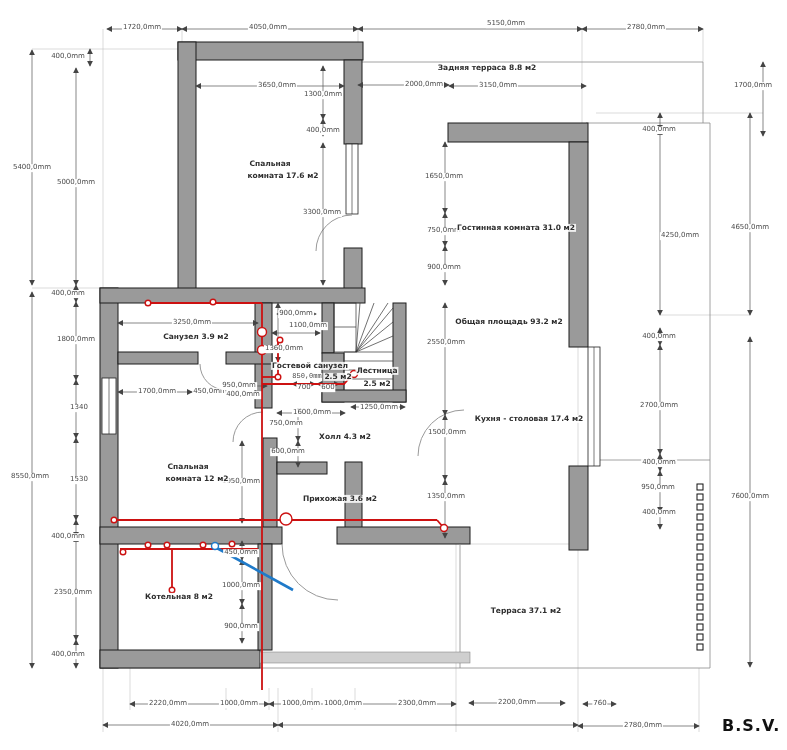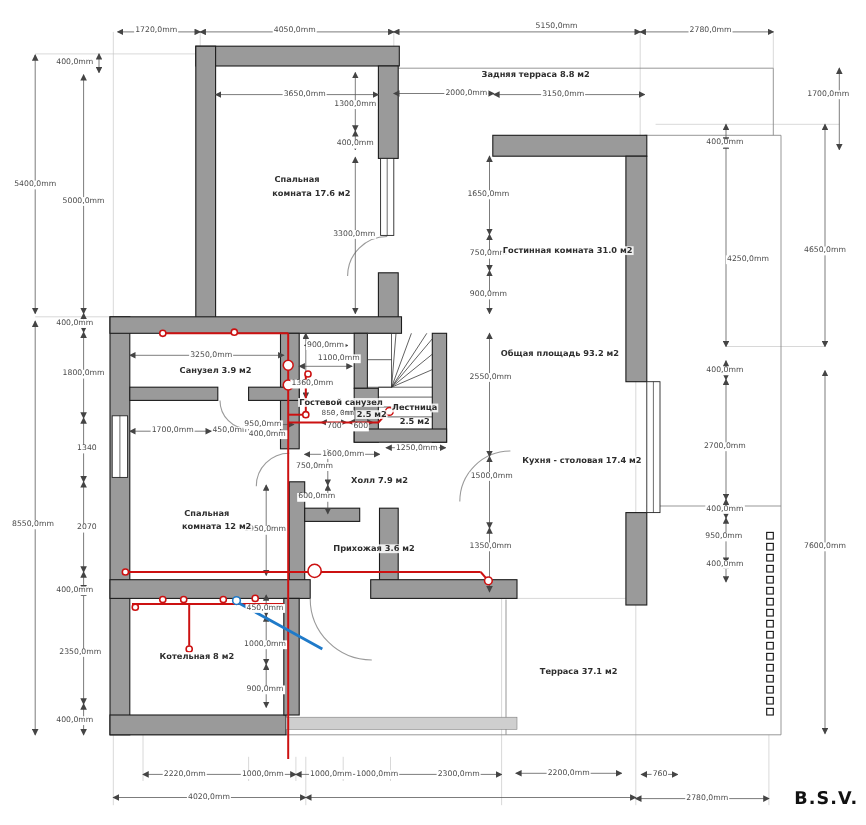--- a/index.html
+++ b/index.html
@@ -268,21 +268,21 @@
 
 <div id="label-layer">
     <span class="dim-label" style="left: 142px; top: 28px;">1720,0mm</span>
     <span class="dim-label" style="left: 268px; top: 28px;">4050,0mm</span>
     <span class="dim-label" style="left: 470px; top: 24px; margin-left: 36px;">5150,0mm</span>
     <span class="dim-label" style="left: 646px; top: 28px;">2780,0mm</span>
     <span class="dim-label" style="left: 68px; top: 57px;">400,0mm</span>
     <span class="dim-label" style="left: 277px; top: 86px;">3650,0mm</span>
     <span class="dim-label" style="left: 323px; top: 95px;">1300,0mm</span>
     <span class="dim-label" style="left: 404px; top: 85px; margin-left: 20px;">2000,0mm</span>
-    <span class="dim-label" style="left: 512px; top: 86px;">3150,0mm</span>
+    <span class="dim-label" style="left: 498px; top: 86px;">3150,0mm</span>
     <span class="dim-label" style="left: 753px; top: 86px;">1700,0mm</span>
     <span class="dim-label" style="left: 323px; top: 131px;">400,0mm</span>
     <span class="dim-label" style="left: 659px; top: 130px;">400,0mm</span>
     <span class="dim-label" style="left: 32px; top: 168px;">5400,0mm</span>
     <span class="dim-label" style="left: 76px; top: 171px; margin-top: 12px;">5000,0mm</span>
     <span class="dim-label" style="left: 444px; top: 177px;">1650,0mm</span>
     <span class="dim-label" style="left: 322px; top: 213px;">3300,0mm</span>
     <span class="dim-label" style="left: 444px; top: 231px;">750,0mm</span>
     <span class="dim-label" style="left: 680px; top: 236px;">4250,0mm</span>
     <span class="dim-label" style="left: 750px; top: 228px;">4650,0mm</span>
@@ -303,21 +303,21 @@
     <span class="dim-label" style="left: 239px; top: 386px;">950,0mm</span>
     <span class="dim-label" style="left: 243px; top: 395px;">400,0mm</span>
     <span class="dim-label" style="left: 79px; top: 408px;">1340</span>
     <span class="dim-label" style="left: 312px; top: 413px;">1600,0mm</span>
     <span class="dim-label" style="left: 379px; top: 408px;">1250,0mm</span>
     <span class="dim-label" style="left: 659px; top: 406px;">2700,0mm</span>
     <span class="dim-label" style="left: 286px; top: 424px;">750,0mm</span>
     <span class="dim-label" style="left: 288px; top: 452px;">600,0mm</span>
     <span class="dim-label" style="left: 659px; top: 463px;">400,0mm</span>
     <span class="dim-label" style="left: 30px; top: 477px;">8550,0mm</span>
-    <span class="dim-label" style="left: 79px; top: 480px;">2070</span>
+    <span class="dim-label" style="left: 79px; top: 480px;">1530</span>
     <span class="dim-label" style="left: 241px; top: 482px;">1950,0mm</span>
     <span class="dim-label" style="left: 658px; top: 488px;">950,0mm</span>
     <span class="dim-label" style="left: 447px; top: 433px;">1500,0mm</span>
     <span class="dim-label" style="left: 446px; top: 497px;">1350,0mm</span>
     <span class="dim-label" style="left: 659px; top: 513px;">400,0mm</span>
     <span class="dim-label" style="left: 750px; top: 497px;">7600,0mm</span>
     <span class="dim-label" style="left: 68px; top: 537px;">400,0mm</span>
     <span class="dim-label" style="left: 241px; top: 553px;">450,0mm</span>
     <span class="dim-label" style="left: 241px; top: 586px;">1000,0mm</span>
     <span class="dim-label" style="left: 73px; top: 593px;">2350,0mm</span>
@@ -337,21 +337,21 @@
     <span class="room-label" style="left: 270px; top: 164px;">Спальная</span>
     <span class="room-label" style="left: 283px; top: 176px;">комната   17.6 м2</span>
     <span class="room-label" style="left: 516px; top: 228px;">Гостинная комната    31.0 м2</span>
     <span class="room-label" style="left: 509px; top: 322px;">Общая площадь 93.2 м2</span>
     <span class="room-label" style="left: 529px; top: 419px;">Кухня - столовая     17.4 м2</span>
     <span class="room-label" style="left: 196px; top: 337px;">Санузел   3.9 м2</span>
     <span class="room-label" style="left: 310px; top: 366px;">Гостевой санузел</span>
     <span class="room-label" style="left: 338px; top: 377px;">2.5 м2</span>
     <span class="room-label" style="left: 377px; top: 371px;">Лестница</span>
     <span class="room-label" style="left: 377px; top: 384px;">2.5 м2</span>
-    <span class="room-label" style="left: 345px; top: 437px;">Холл   7.9 м2</span>
+    <span class="room-label" style="left: 345px; top: 437px;">Холл   4.3 м2</span>
     <span class="room-label" style="left: 340px; top: 499px;">Прихожая  3.6 м2</span>
     <span class="room-label" style="left: 188px; top: 467px;">Спальная</span>
     <span class="room-label" style="left: 197px; top: 479px;">комната   12 м2</span>
     <span class="room-label" style="left: 179px; top: 597px;">Котельная   8 м2</span>
     <span class="room-label" style="left: 526px; top: 611px;">Терраса  37.1 м2</span>
   </div>
 
 <div id="bsv-logo">B.S.V.</div>
 
 </body></html>

